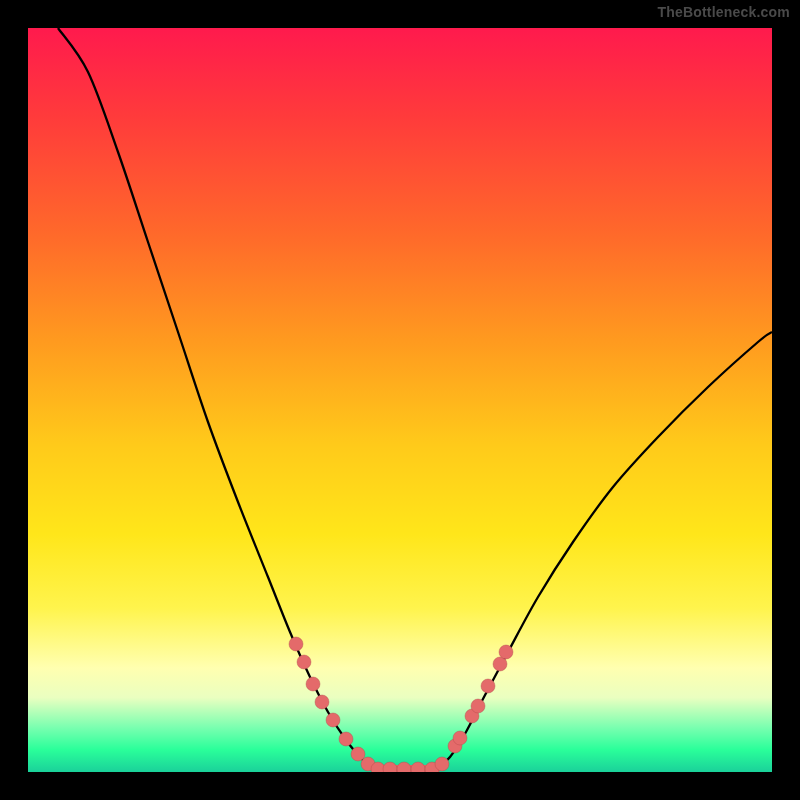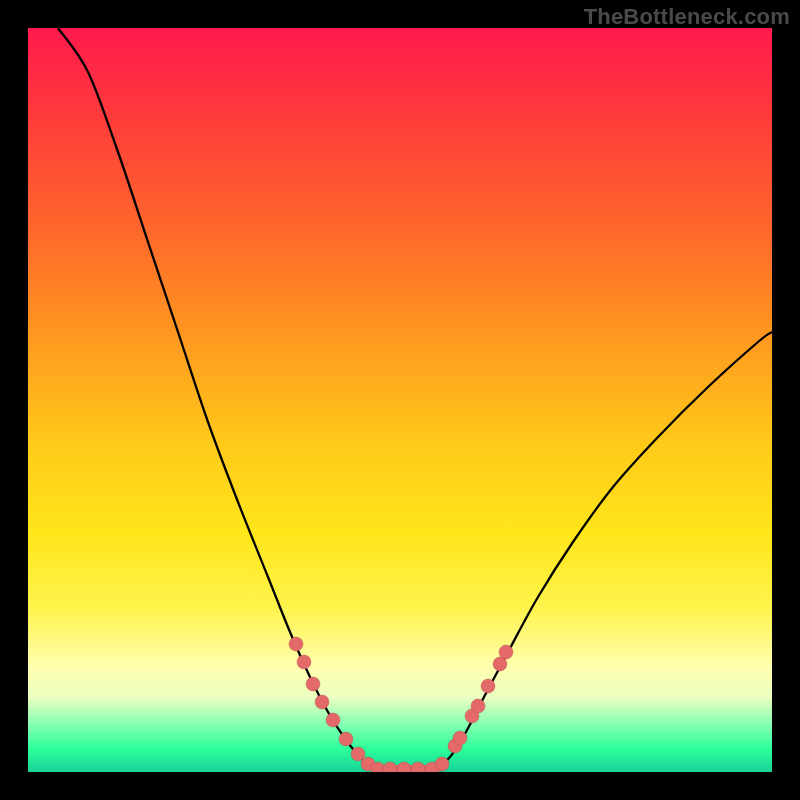--- a/index.html
+++ b/index.html
@@ -37,21 +37,21 @@
       #eaffc0 90%,
       #7affb0 94%,
       #2aff9a 97%,
       #1ad19a 100%);
   }
   .watermark {
     position: absolute;
     top: 4px;
     right: 10px;
     color: #4a4a4a;
-    font-size: 22px;
+    font-size: 14px;
     font-weight: 600;
     letter-spacing: 0.2px;
     user-select: none;
   }
   svg.curve {
     position: absolute;
     top: 0;
     left: 0;
     width: 744px;
     height: 744px;

